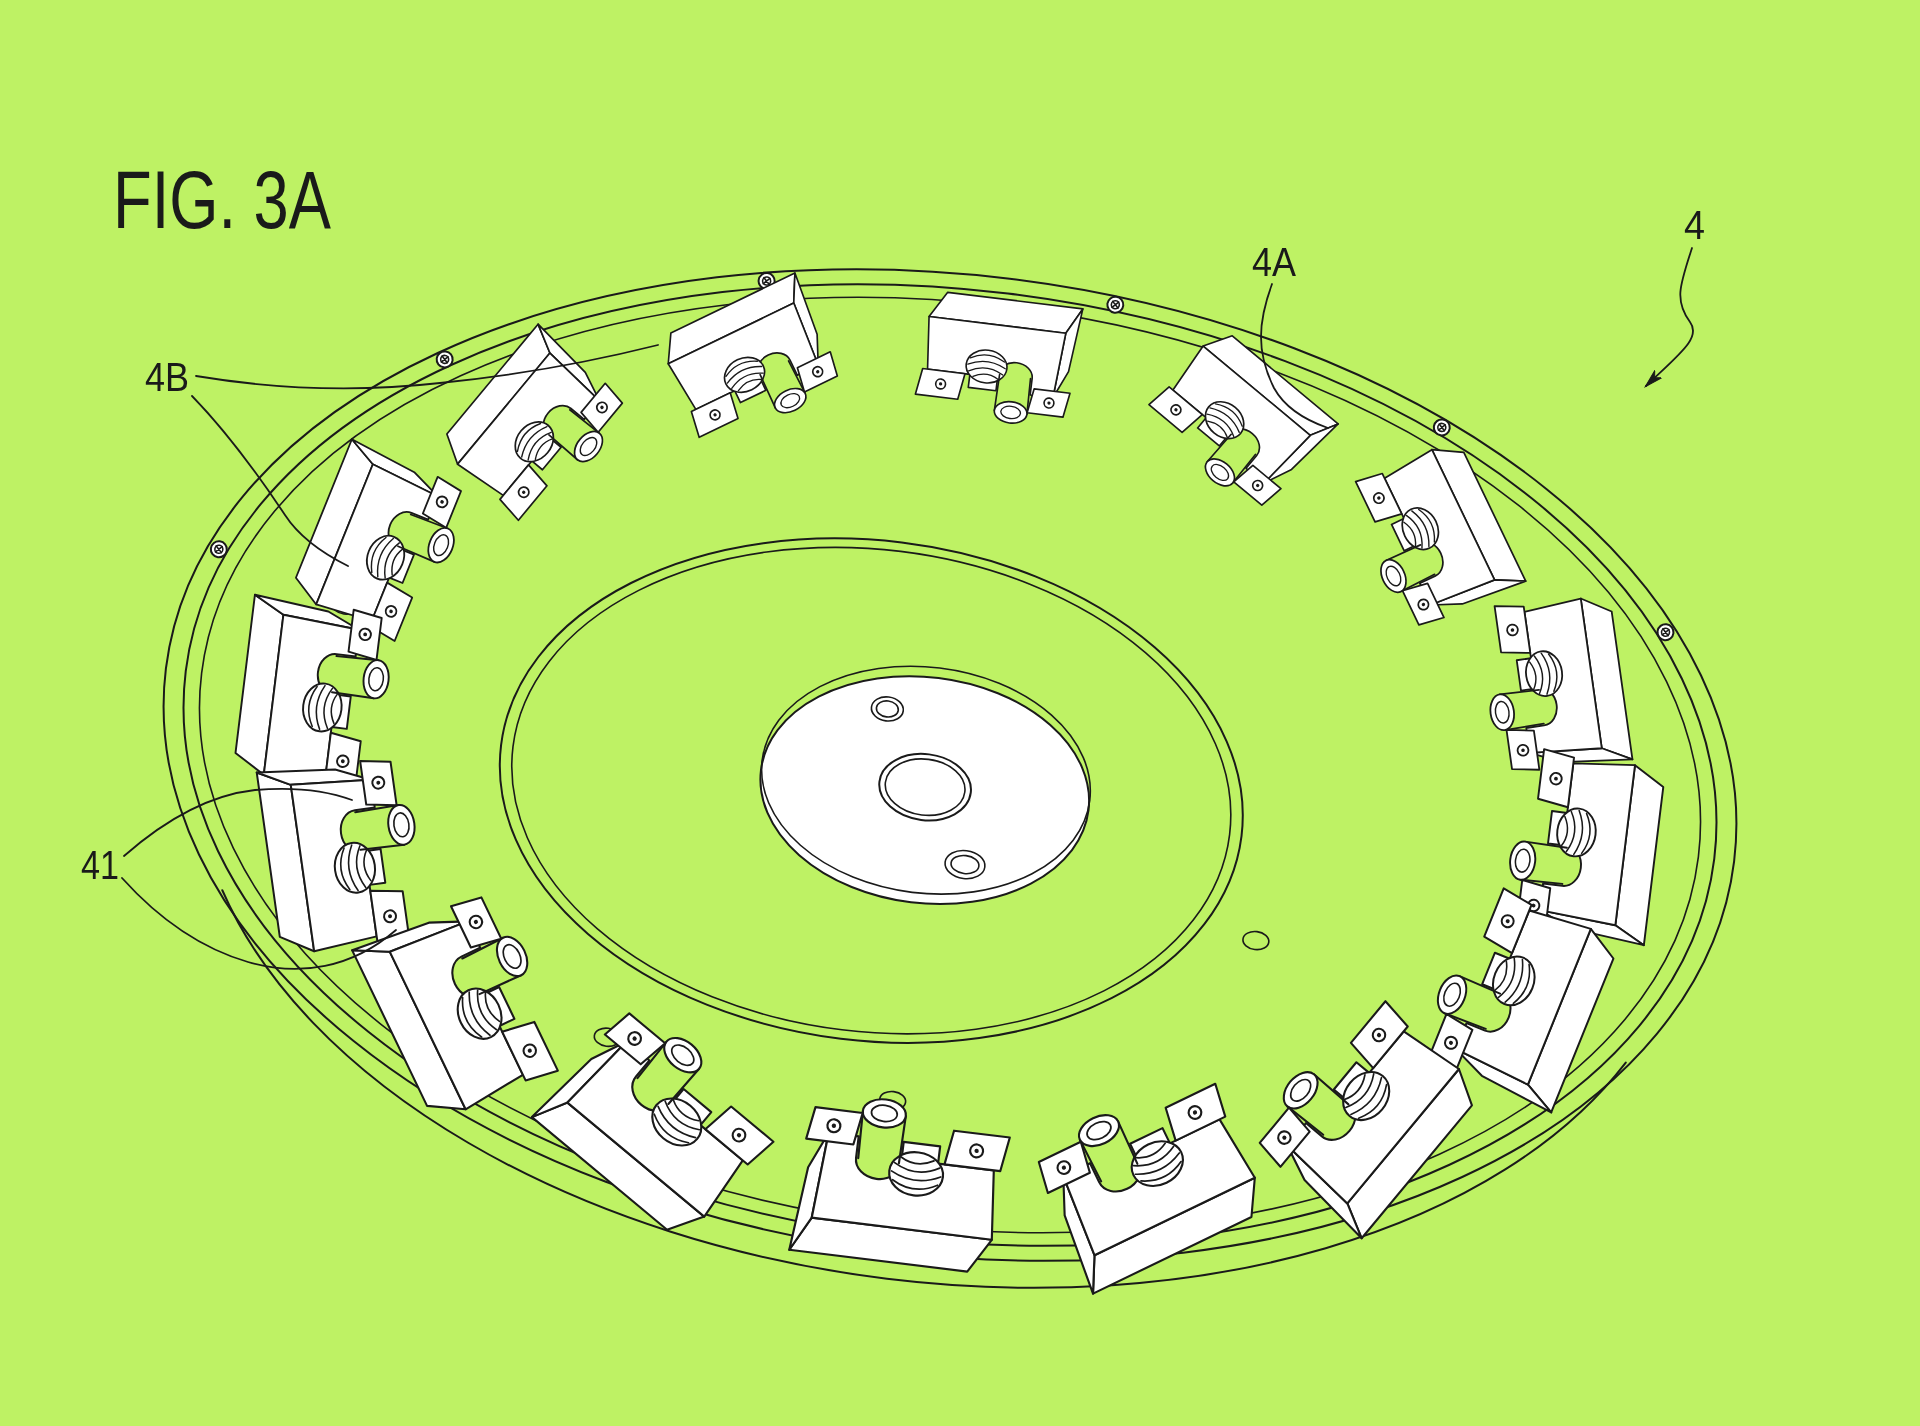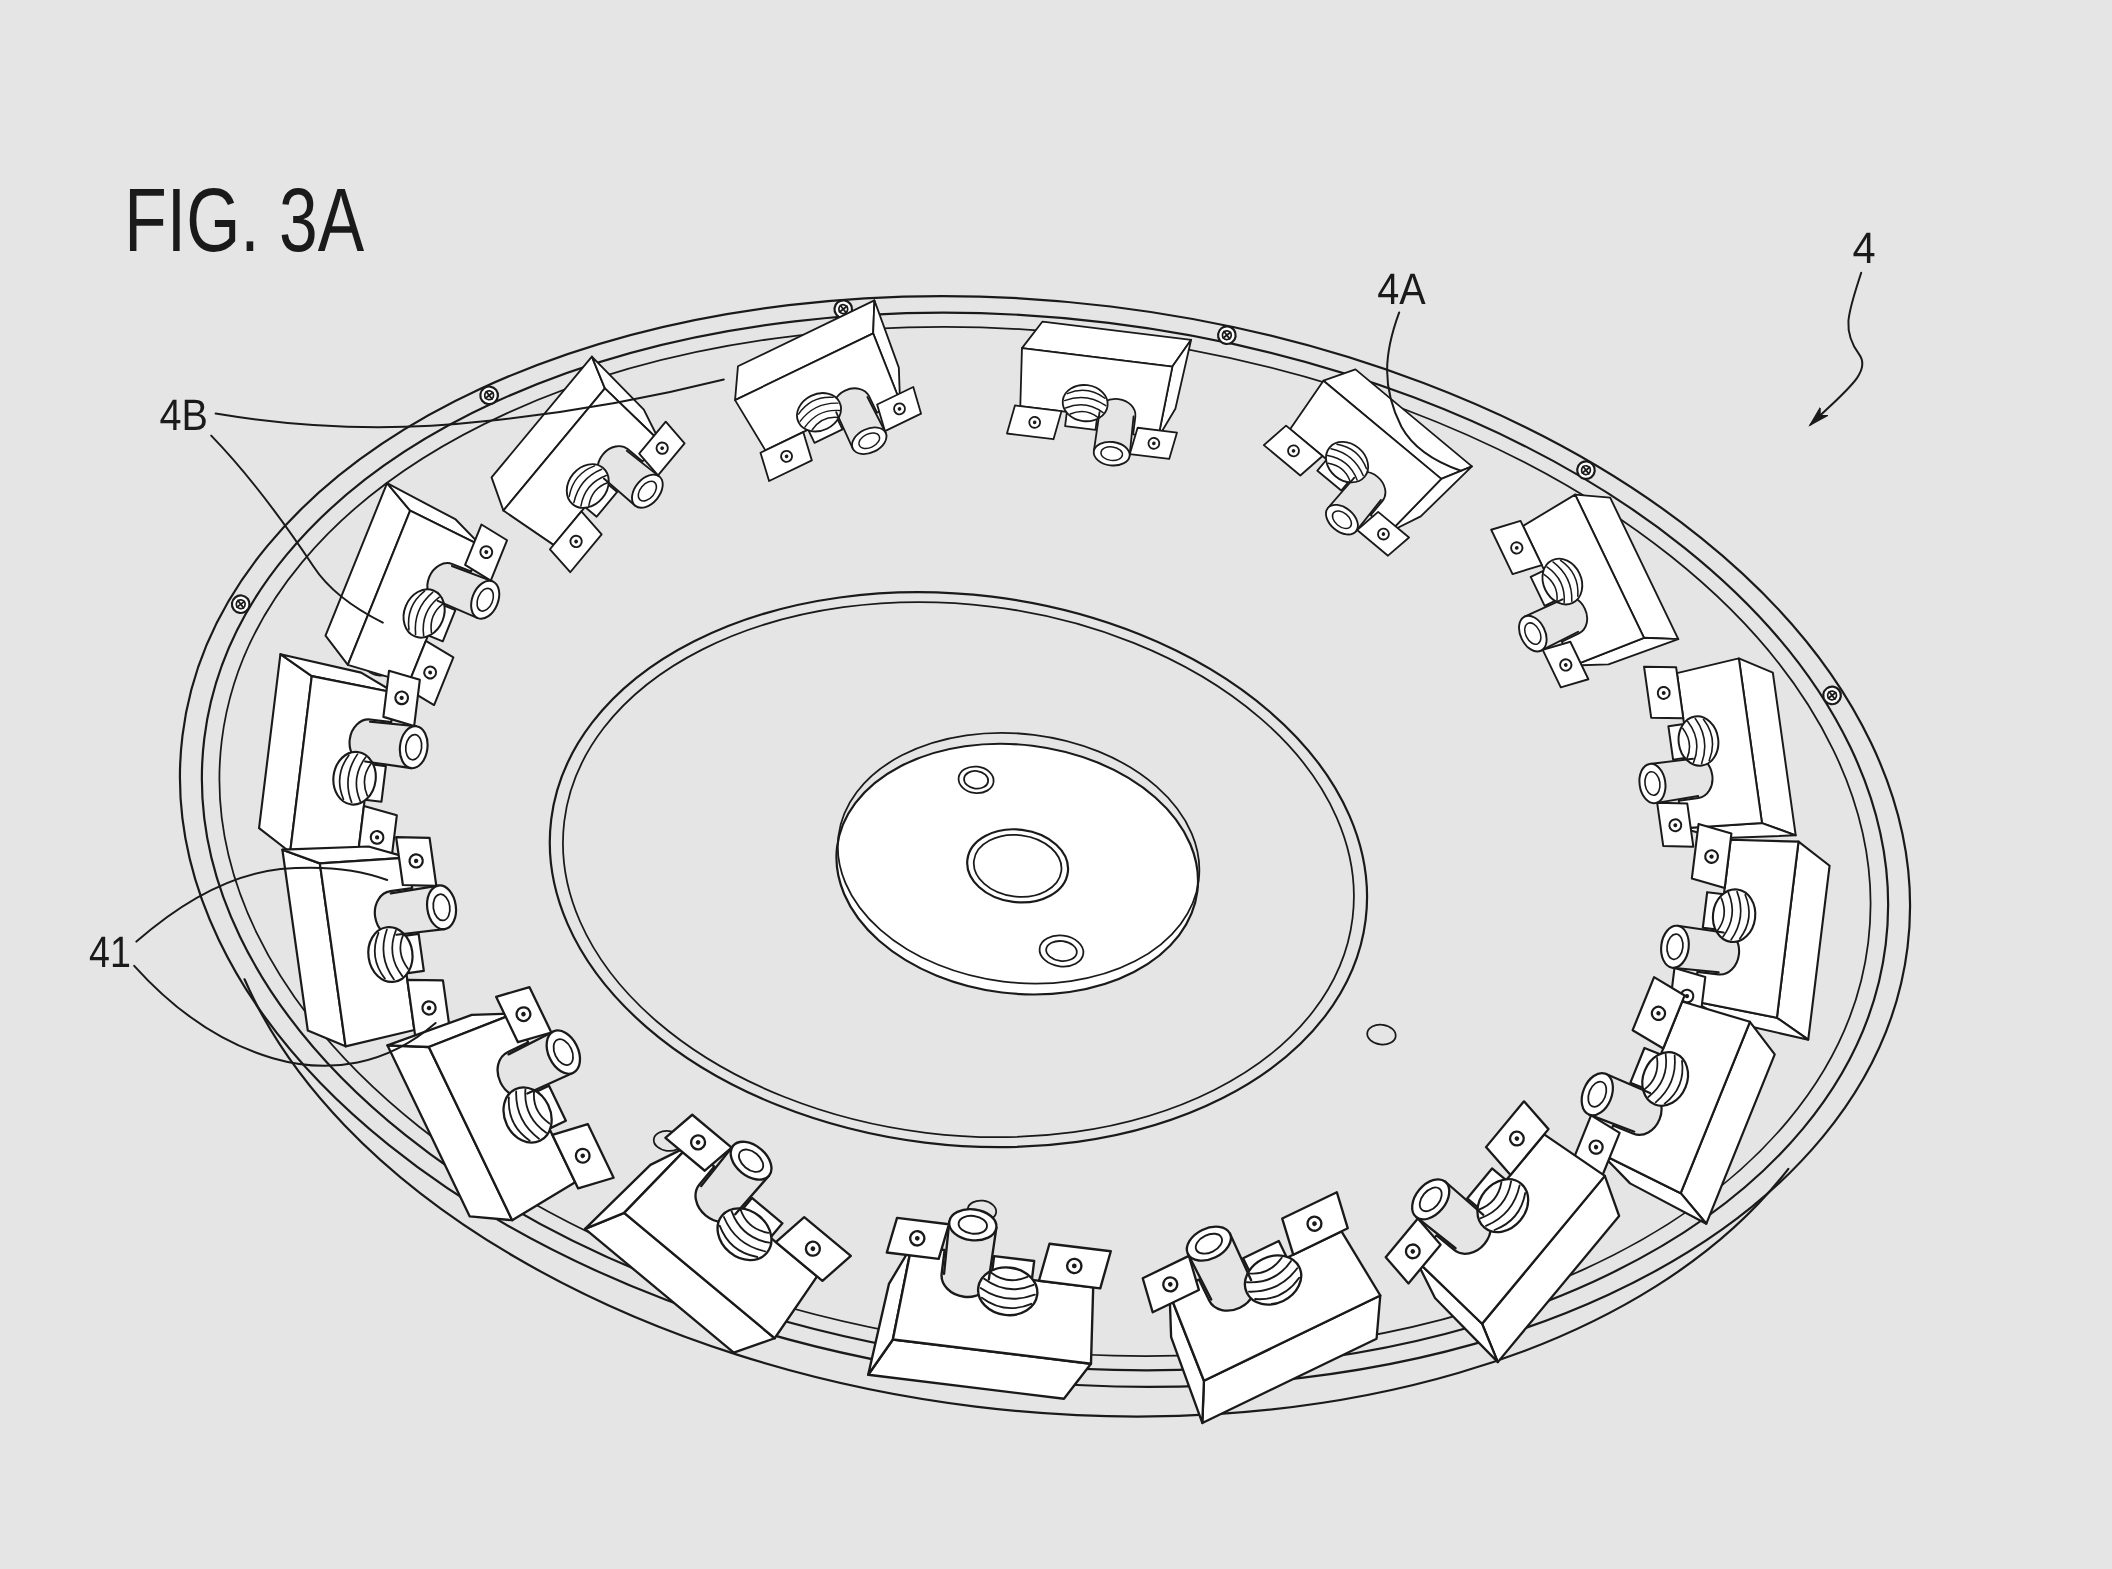--- a/index.html
+++ b/index.html
@@ -1,19 +1,19 @@
 <!DOCTYPE html>
 <html><head>
 <meta charset="utf-8">
 <style>
   html,body{margin:0;padding:0;background:#ffffff;}
   .page{
     position:relative;
     width:1920px;height:1426px;
-    background:#e5e5e5;
+    background:#bef264;
     overflow:hidden;
     font-family:"Liberation Sans",sans-serif;
   }
   svg{position:absolute;left:0;top:0;}
   .ink{stroke:#1a1a1a;fill:#ffffff;stroke-width:2;stroke-linejoin:round;stroke-linecap:round;}
   .ln{stroke:#1a1a1a;fill:none;stroke-width:2;stroke-linejoin:round;stroke-linecap:round;}
   .thin{stroke-width:1.6;}
   .leader{stroke:#1a1a1a;fill:none;stroke-width:1.8;stroke-linecap:round;}
   .lbl{fill:#1a1a1a;stroke:none;font-family:"Liberation Sans",sans-serif;}
 </style>

